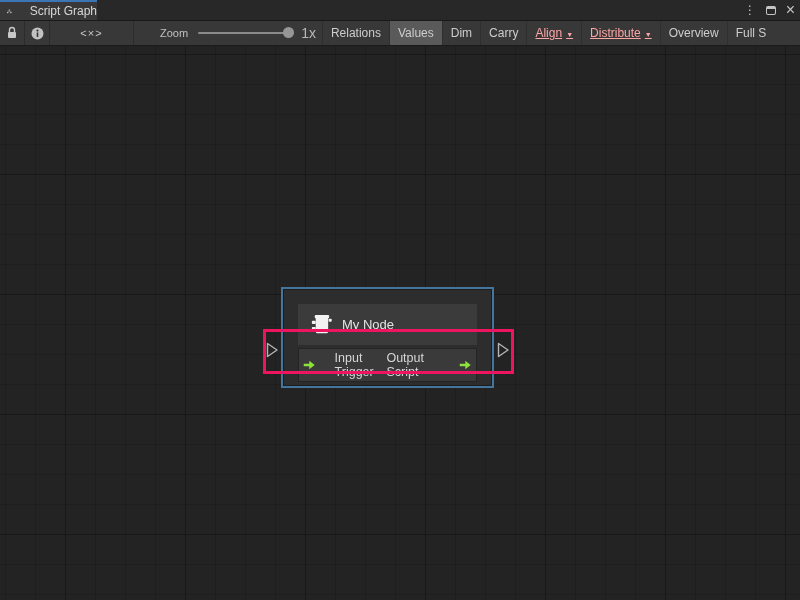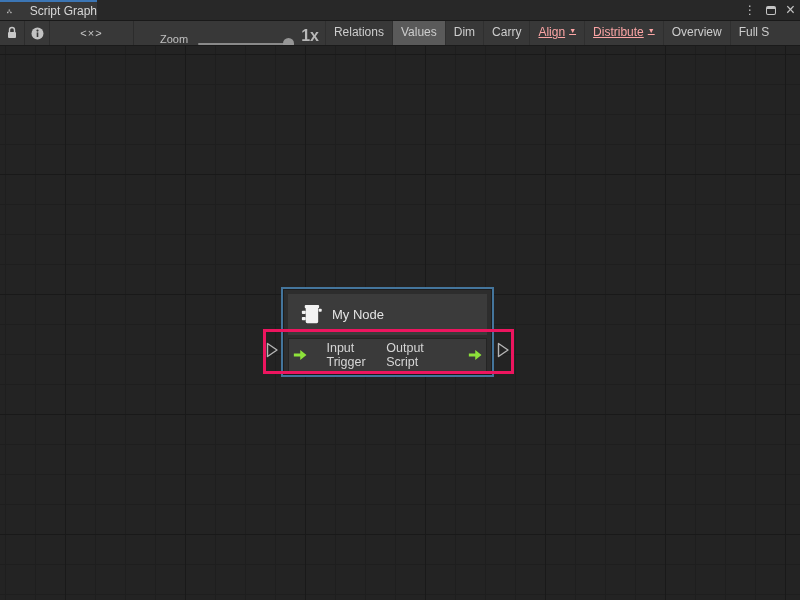--- a/index.html
+++ b/index.html
@@ -23,49 +23,49 @@
   .toolbar { height:25px; background:#383838; border-bottom:1px solid #1a1a1a;
              display:flex; align-items:stretch; font-size:12px; color:#cdcdcd;
              white-space:nowrap; overflow:hidden; }
   .tool-btn { display:flex; align-items:center; justify-content:center;
               padding:0 8px; cursor:default; }
   .icon-btn { width:25px; padding:0; border-right:1px solid #2c2c2c; }
   .code-btn { width:84px; padding:0; border-right:1px solid #2c2c2c;
               color:#c8c8c8; font-size:11px; letter-spacing:1px; }
   .graph-ref { display:flex; align-items:center; gap:6px; margin-left:10px;
                font-size:11px; color:#cfcfcf; }
-  .zoom-group { display:flex; align-items:flex-end; margin-left:26px; }
+  .zoom-group { display:flex; align-items:center; margin-left:26px; }
   .zoom-label { font-size:11px; color:#c0c0c0; }
   .zoom-slider { position:relative; width:96px; height:2px; background:#8a8a8a;
                  margin-left:10px; border-radius:1px; }
   .zoom-handle { position:absolute; right:0; top:-5px; width:11px; height:11px;
                  border-radius:50%; background:#969696; }
-  .zoom-value { font-size:16px; color:#b8b8b8; margin:0 6px 0 7px;font-weight:bold; }
-  .tb-btn { display:flex; align-items:flex-start; gap:4px; padding:4px 8px;
+  .zoom-value { font-size:14px; color:#b8b8b8; margin:0 6px 0 7px; }
+  .tb-btn { display:flex; align-items:center; gap:4px; padding:12px 8px;
             border-left:1px solid #2f2f2f; }
   .tb-btn.first { border-left:1px solid #2f2f2f; }
   .tb-btn.active { background:#5a5a5a; }
   .tb-btn.disabled { color:#fca5a5;text-decoration:underline; }
   .dd-arrow { font-size:7px; line-height:1; padding-top:2px; }
 
   
   .canvas { position:relative; width:800px; height:554px;
             background-color:#232323;
             background-image:
               linear-gradient(#191919 1px, transparent 1px),
               linear-gradient(90deg, #191919 1px, transparent 1px),
               linear-gradient(#1e1e1e 1px, transparent 1px),
               linear-gradient(90deg, #1e1e1e 1px, transparent 1px);
             background-size:120px 120px, 120px 120px, 30px 30px, 30px 30px;
             background-position:0 8px, 65px 0, 0 8px, 5px 0; }
 
   
-  .node { position:absolute; left:281px; top:241px; width:213px; height:90px;
+  .node { position:absolute; left:281px; top:241px; width:213px; height:101px;
           border:2px solid #44759c; background:#2d2d2d;
-          box-shadow:inset 0 0 0 1px #1c1c1c; padding:4px; }
+          box-shadow:inset 0 0 0 1px #1c1c1c; padding:14px; }
   .node-header { height:41px; background:#3b3b3b; display:flex;
                  align-items:center; gap:10px; padding:0 11px; margin:1px 1px 0 1px; }
   .node-title { font-size:13px; color:#e4e4e4; }
   .node-ports { height:34px; margin:3px 1px 0 1px; background:#3a3a3a;
                 border:1px solid #242424; display:flex; align-items:center;
                 justify-content:space-between; padding:0 4px; }
   .port-group { display:flex; align-items:center; gap:19px; }
   .port-label { font-size:12.5px; color:#d6d6d6; }
 
   .ext-port { position:absolute; top:296px; }

